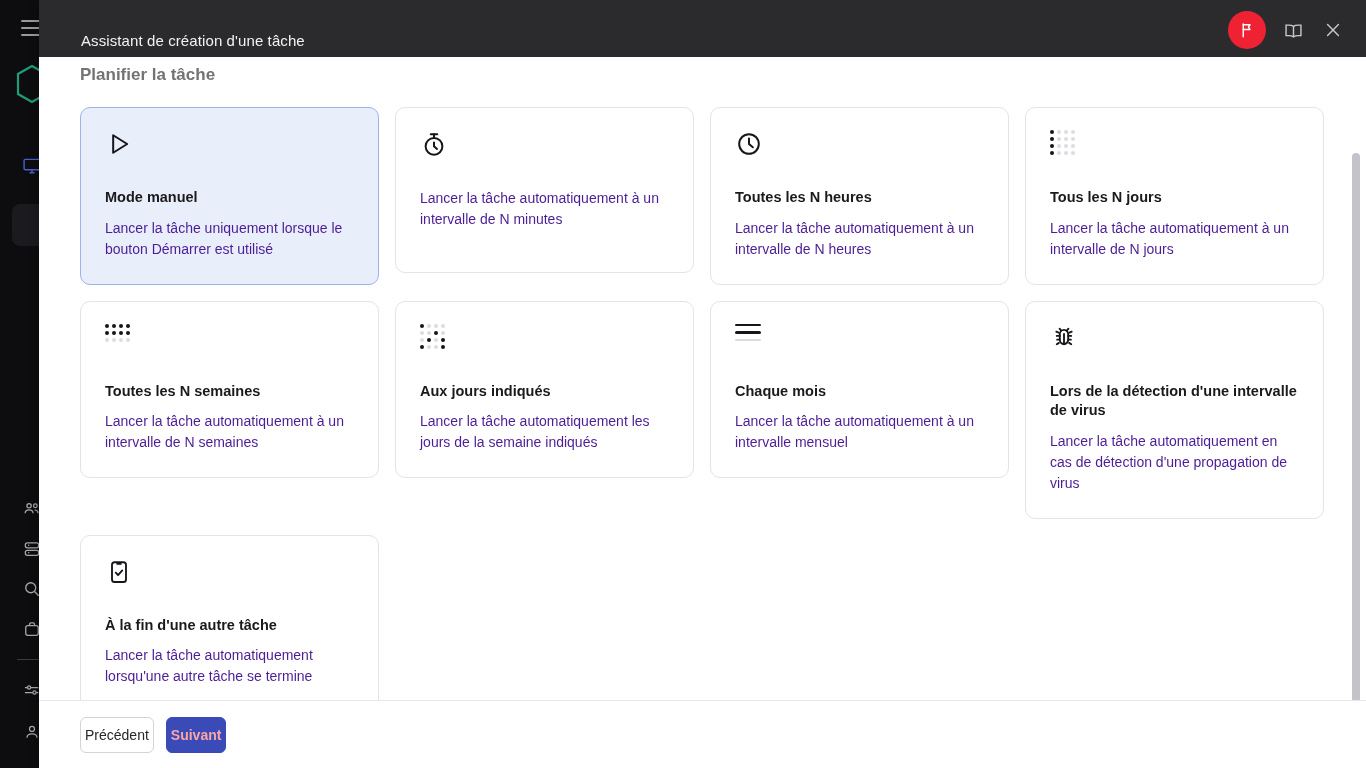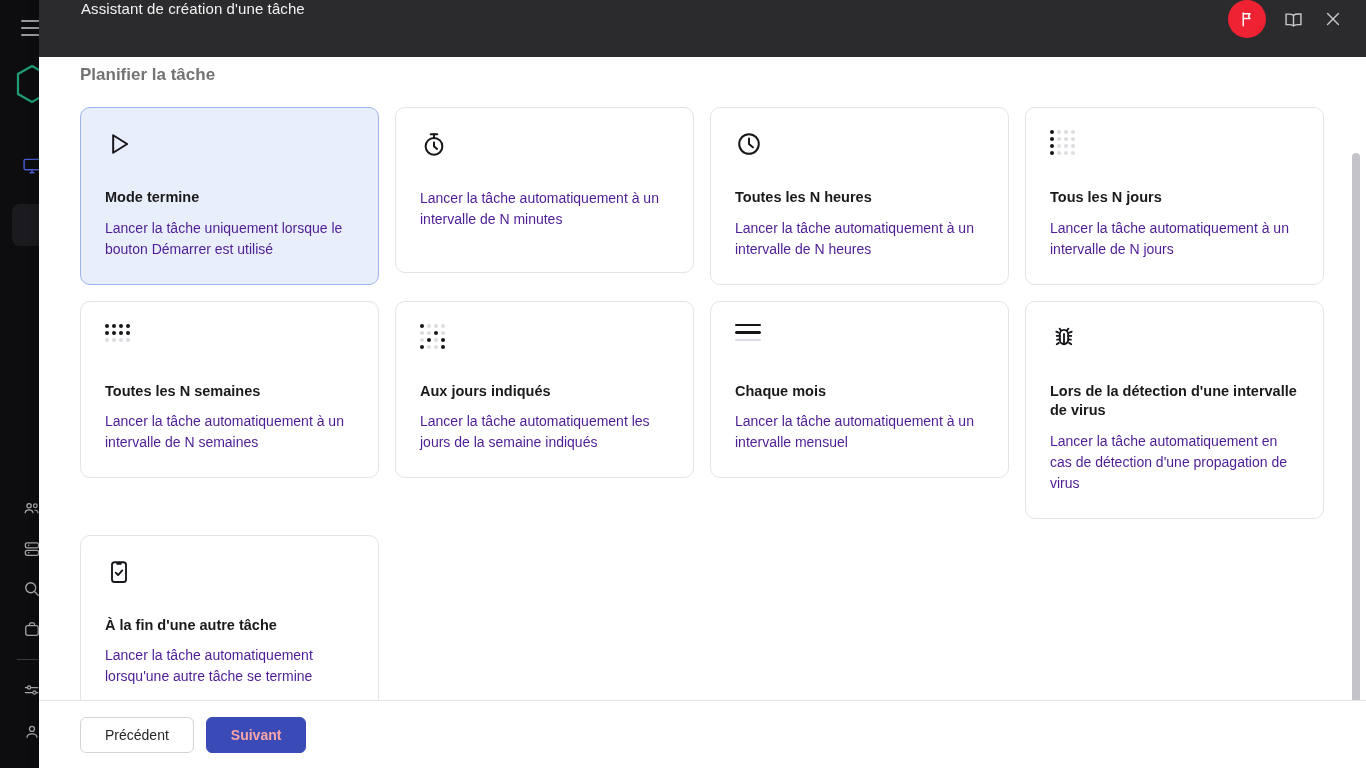--- a/index.html
+++ b/index.html
@@ -67,21 +67,21 @@
     background: #ffffff;
     box-shadow: -2px 0 10px rgba(0,0,0,0.18);
     display: flex;
     flex-direction: column;
     z-index: 2;
   }
   .modal-header {
     height: 57px;
     background: #2b2b2d;
     display: flex;
-    align-items: flex-start;
+    align-items: flex-end;
     padding: 0 20px 8px 42px;
     flex: 0 0 auto;
   }
   .modal-title {
     color: #f2f2f3;
     font-size: 15px;
     letter-spacing: 0.1px;
     flex: 1 1 auto;
   }
   .header-actions { display: flex; align-items: center; gap: 14px; }
@@ -176,21 +176,21 @@
     background: #ffffff;
     display: flex;
     align-items: center;
     padding: 0 41px;
     gap: 12px;
   }
   .btn {
     font-family: "Liberation Sans", sans-serif;
     font-size: 14px;
     border-radius: 6px;
-    padding: 10px 24px;
+    padding: 10px 4px;
     cursor: pointer;
     line-height: 1;
   }
   .btn-secondary {
     background: #ffffff;
     border: 1px solid #d3d3da;
     color: #27272b;
   }
   .btn-primary {
     background: #3a4bb8;
@@ -329,21 +329,21 @@
         <div class="section-heading">Planifier la tâche</div>
 
         <div class="card-grid">
 
           <div class="card selected">
             <div class="card-icon">
               <svg width="28" height="28" viewBox="0 0 24 24" fill="none" stroke="#16161a" stroke-width="1.7" stroke-linejoin="round">
                 <path d="M7 4.5L19 12 7 19.5z"></path>
               </svg>
             </div>
-            <div class="card-title">Mode termine</div>
+            <div class="card-title">Mode manuel</div>
             <div class="card-desc">Lancer la tâche uniquement lorsque le bouton Démarrer est utilisé</div>
           </div>
 
           <div class="card">
             <div class="card-icon">
               <svg width="28" height="28" viewBox="0 0 24 24" fill="none" stroke="#16161a" stroke-width="1.7" stroke-linecap="round">
                 <circle cx="12" cy="14" r="7.2"></circle>
                 <path d="M12 10.6V14l2.6 2.2"></path>
                 <path d="M9.2 3.6h5.6"></path>
                 <path d="M12 3.6v3.2"></path>

